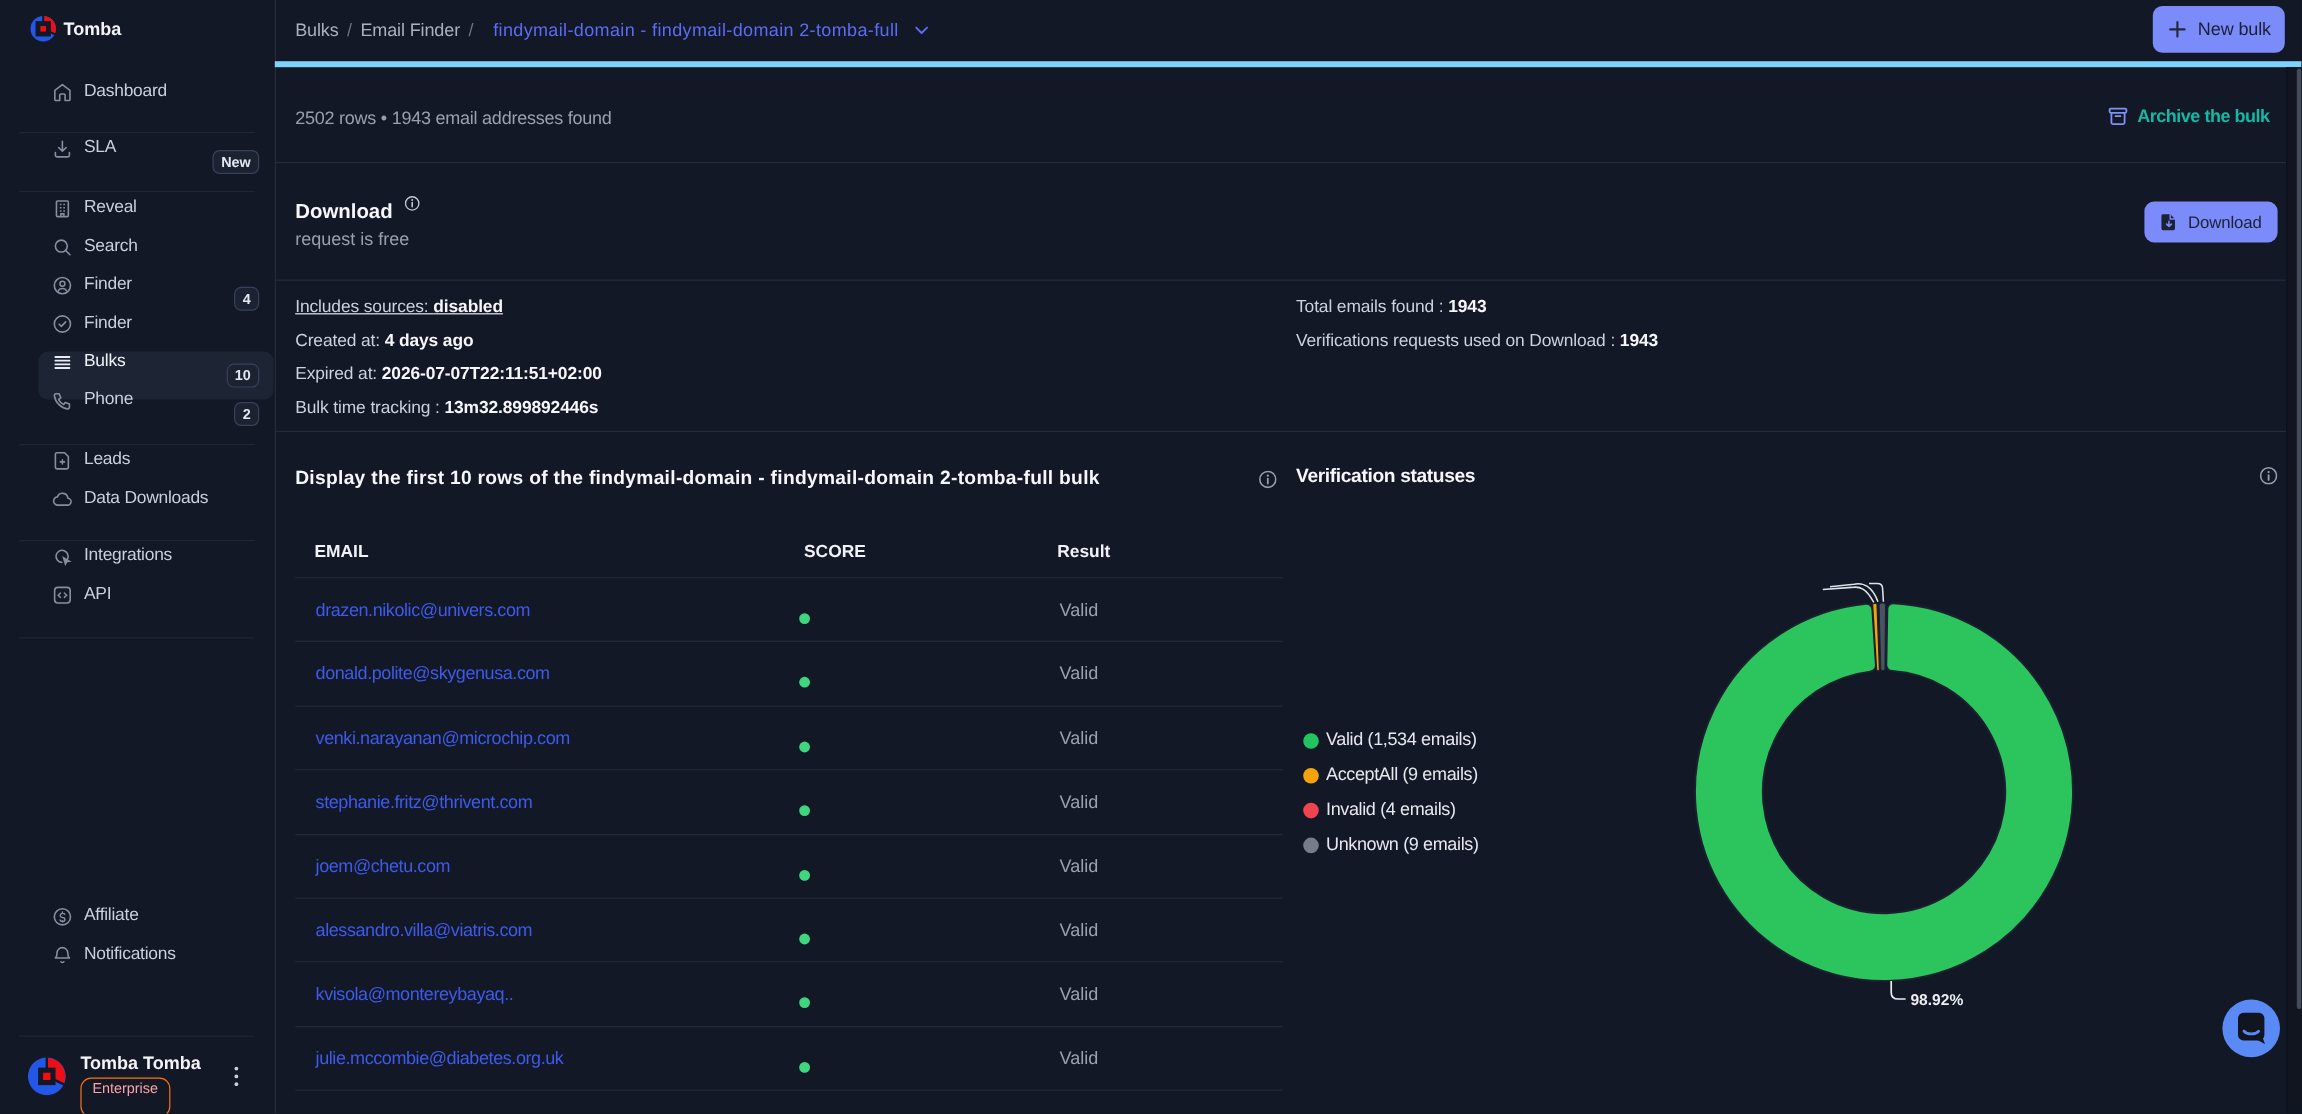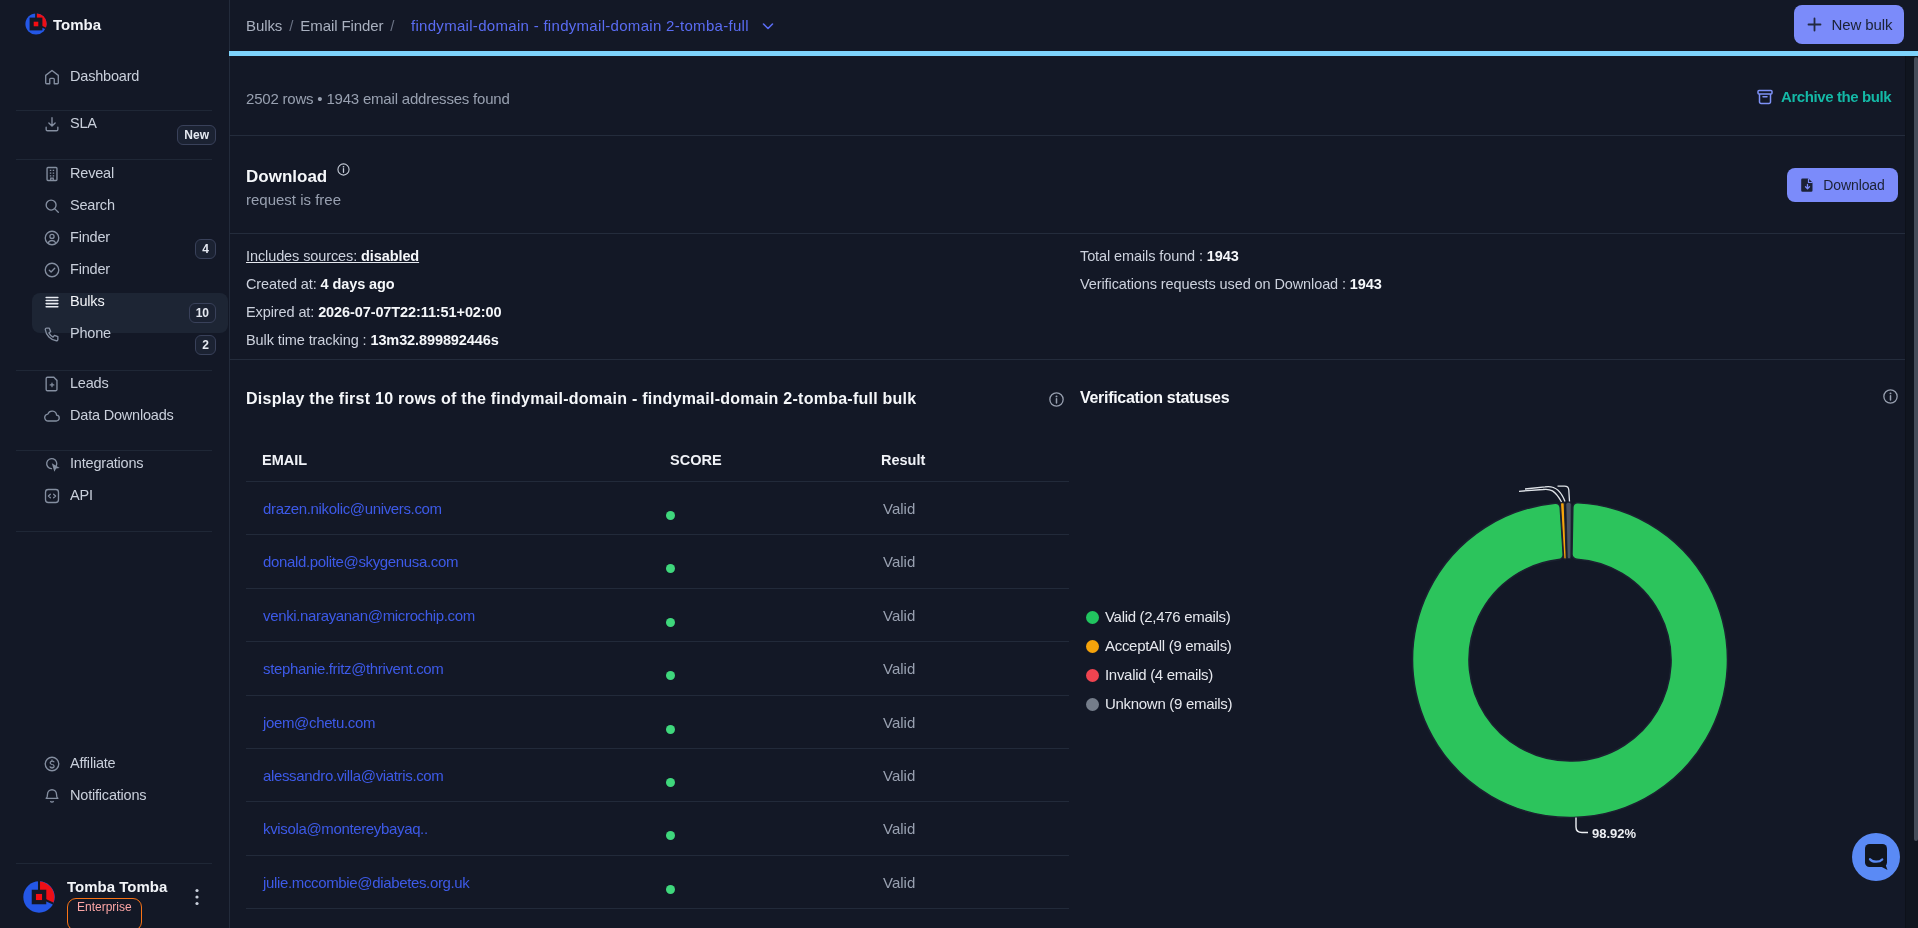--- a/index.html
+++ b/index.html
@@ -278,21 +278,21 @@
   </div>
 
   <div class="abs" style="left:1080px;top:389px;font-size:16px;font-weight:700;color:#f5f7fa;letter-spacing:-0.3px;">Verification statuses</div>
   <svg class="abs" width="15" height="15" viewBox="0 0 14 14" style="left:1883px;top:389px">
       <circle cx="7" cy="7" r="6.2" fill="none" stroke="#98a0b0" stroke-width="1.2"></circle>
       <path d="M7 6.4 V10.2" stroke="#98a0b0" stroke-width="1.4" stroke-linecap="round"></path>
       <circle cx="7" cy="4.1" r="0.9" fill="#98a0b0"></circle>
     </svg>
   <div id="legend">
     <div class="abs ldot" style="top:611px;background:#21c45f;"></div>
-    <div class="abs ltxt" style="top:608px;">Valid (2,476 emails)</div>
+    <div class="abs ltxt" style="top:608px;">Valid (1,534 emails)</div>
     <div class="abs ldot" style="top:640px;background:#f5a30b;"></div>
     <div class="abs ltxt" style="top:637px;">AcceptAll (9 emails)</div>
     <div class="abs ldot" style="top:669px;background:#ef4450;"></div>
     <div class="abs ltxt" style="top:666px;">Invalid (4 emails)</div>
     <div class="abs ldot" style="top:698px;background:#757d8a;"></div>
     <div class="abs ltxt" style="top:695px;">Unknown (9 emails)</div>
   </div>
   <svg id="donutsvg" class="abs" style="left:1400px;top:480px" width="380" height="380" viewBox="0 0 380 380">
     <g transform="translate(170,180)">
 

